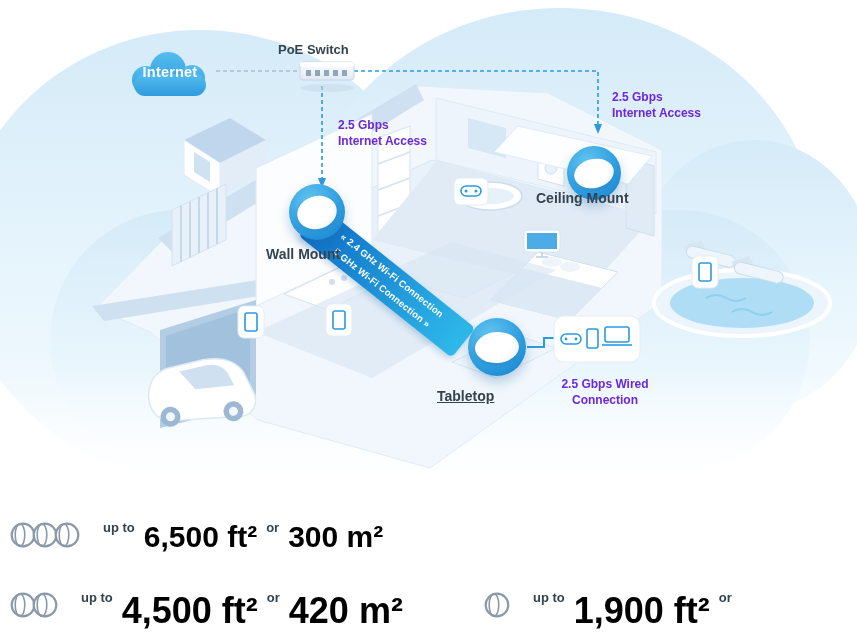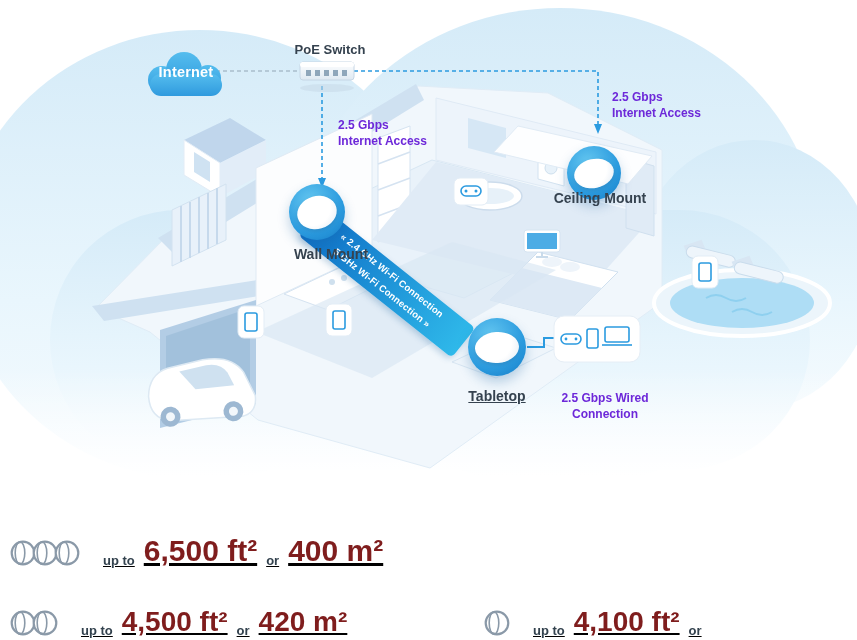--- a/index.html
+++ b/index.html
@@ -9,67 +9,67 @@
   .bgc{position:absolute;background:linear-gradient(180deg,#d5ebf8 0%,#e9f6fd 60%,#f5fbfe 100%);border-radius:50%;}
   #b1{left:-40px;top:30px;width:480px;height:450px;}
   #b2{left:300px;top:8px;width:520px;height:480px;}
   #b3{left:634px;top:140px;width:240px;height:270px;}
   #b4{left:50px;top:210px;width:760px;height:260px;border-radius:130px;}
   .fade{position:absolute;left:0;top:370px;width:857px;height:130px;
         background:linear-gradient(180deg,rgba(255,255,255,0) 0%,#ffffff 82%);}
   svg.layer{position:absolute;left:0;top:0;}
 
   
-  .cloud{position:absolute;left:138px;top:48px;width:96px;height:52px;}
+  .cloud{position:absolute;left:122px;top:48px;width:96px;height:52px;}
   .cloud-label{position:absolute;left:0;top:16px;width:96px;text-align:center;color:#fff;
                font-size:14.5px;font-weight:bold;letter-spacing:.2px;}
 
   
   .ap{position:absolute;border-radius:50%;
       background:radial-gradient(circle at 38% 30%,#63c6f0 0%,#2a9ade 62%,#1478c2 100%);
       box-shadow:0 6px 12px rgba(30,100,160,.28);display:flex;align-items:center;justify-content:center;}
   .dome{background:radial-gradient(circle at 42% 32%,#ffffff 55%,#dfe9f3 100%);
         border-radius:50%;box-shadow:0 2px 4px rgba(40,90,140,.28);}
   #ap-wall{left:289px;top:184px;width:56px;height:56px;}
   #ap-ceiling{left:567px;top:146px;width:54px;height:54px;}
   #ap-table{left:468px;top:318px;width:58px;height:58px;}
   #ap-wall .dome{width:40px;height:33px;transform:rotate(-16deg);}
   #ap-ceiling .dome{width:40px;height:29px;transform:rotate(-12deg);}
   #ap-table .dome{width:44px;height:31px;transform:rotate(-4deg);}
 
   
-  .lbl{position:absolute;color:#35424f;font-weight:bold;font-size:14px;text-align:center;}
+  .lbl{position:absolute;color:#35424f;font-weight:bold;font-size:14px;text-align:left;}
   #lbl-wall{left:266px;top:246px;width:130px;}
   #lbl-ceiling{left:536px;top:190px;width:128px;}
   #lbl-table{left:437px;top:388px;width:120px;text-decoration:underline;}
   #lbl-switch{left:278px;top:42px;width:104px;font-size:13px;}
   .blue-note{position:absolute;color:#6d28d9;font-weight:bold;font-size:12px;line-height:1.3;}
   #note-wall{left:338px;top:118px;}
   #note-ceiling{left:612px;top:90px;}
-  #note-wired{left:546px;top:391px;width:118px;text-align:center;}
+  #note-wired{left:546px;top:377px;width:118px;text-align:center;}
 
   
   .ribbon{position:absolute;left:322px;top:206px;width:196px;height:38px;
           transform:rotate(38.5deg);transform-origin:0 0;
           background:linear-gradient(90deg,#0e6ec5 0%,#2fb9ea 100%);
           border-radius:5px;color:#fff;text-align:center;padding-top:3px;box-sizing:border-box;
           box-shadow:0 3px 6px rgba(20,90,150,.25);}
   .ribbon div{font-size:9.5px;font-weight:bold;line-height:16px;letter-spacing:.2px;white-space:nowrap;}
 
   
-  .cov{position:absolute;display:flex;align-items:flex-end;height:48px;text-decoration:underline;}
+  .cov{position:absolute;display:flex;align-items:flex-start;height:48px;}
   #cov1{left:8px;top:520px;}
   #cov2{left:8px;top:590px;}
   #cov3{left:482px;top:590px;}
   .units{display:flex;align-items:center;margin-right:12px;}
   .unit{width:30px;height:30px;margin-right:-8px;}
   .unit:last-child{margin-right:0;}
   .cv-small{font-size:13px;font-weight:bold;color:#33424e;margin:0 9px;white-space:nowrap;}
-  .cv-big{font-size:30px;font-weight:bold;color:#7f1d1d;white-space:nowrap;}
-  #cov2 .cv-big,#cov3 .cv-big{font-size:28px;}
+  .cv-big{font-size:30px;font-weight:bold;color:#000000;white-space:nowrap;}
+  #cov2 .cv-big,#cov3 .cv-big{font-size:36px;}
 </style>
 </head>
 <body>
 
 <div id="stage">
 
   <div class="bgc" id="b1"></div>
   <div class="bgc" id="b2"></div>
   <div class="bgc" id="b3"></div>
   <div class="bgc" id="b4"></div>
@@ -280,21 +280,21 @@
             <ellipse cx="12" cy="15" rx="4.8" ry="11.3" fill="none" stroke="#8a99a8" stroke-width="1.6"></ellipse>
           </svg></span>
       <span class="unit"><svg width="30" height="30" viewBox="0 0 30 30">
             <circle cx="15" cy="15" r="11.3" fill="#fff" stroke="#8a99a8" stroke-width="2.2"></circle>
             <ellipse cx="12" cy="15" rx="4.8" ry="11.3" fill="none" stroke="#8a99a8" stroke-width="1.6"></ellipse>
           </svg></span>
     </span>
     <span class="cv-small">up to</span>
     <span class="cv-big">6,500 ft²</span>
     <span class="cv-small">or</span>
-    <span class="cv-big">400 m²</span>
+    <span class="cv-big">300 m²</span>
   </div>
 
   <div class="cov" id="cov2">
     <span class="units">
       <span class="unit"><svg width="30" height="30" viewBox="0 0 30 30">
             <circle cx="15" cy="15" r="11.3" fill="#fff" stroke="#8a99a8" stroke-width="2.2"></circle>
             <ellipse cx="12" cy="15" rx="4.8" ry="11.3" fill="none" stroke="#8a99a8" stroke-width="1.6"></ellipse>
           </svg></span>
       <span class="unit"><svg width="30" height="30" viewBox="0 0 30 30">
             <circle cx="15" cy="15" r="11.3" fill="#fff" stroke="#8a99a8" stroke-width="2.2"></circle>
@@ -308,17 +308,17 @@
   </div>
 
   <div class="cov" id="cov3">
     <span class="units">
       <span class="unit"><svg width="30" height="30" viewBox="0 0 30 30">
             <circle cx="15" cy="15" r="11.3" fill="#fff" stroke="#8a99a8" stroke-width="2.2"></circle>
             <ellipse cx="12" cy="15" rx="4.8" ry="11.3" fill="none" stroke="#8a99a8" stroke-width="1.6"></ellipse>
           </svg></span>
     </span>
     <span class="cv-small">up to</span>
-    <span class="cv-big">4,100 ft²</span>
+    <span class="cv-big">1,900 ft²</span>
     <span class="cv-small">or</span>
   </div>
 
 </div>
 
 </body></html>

